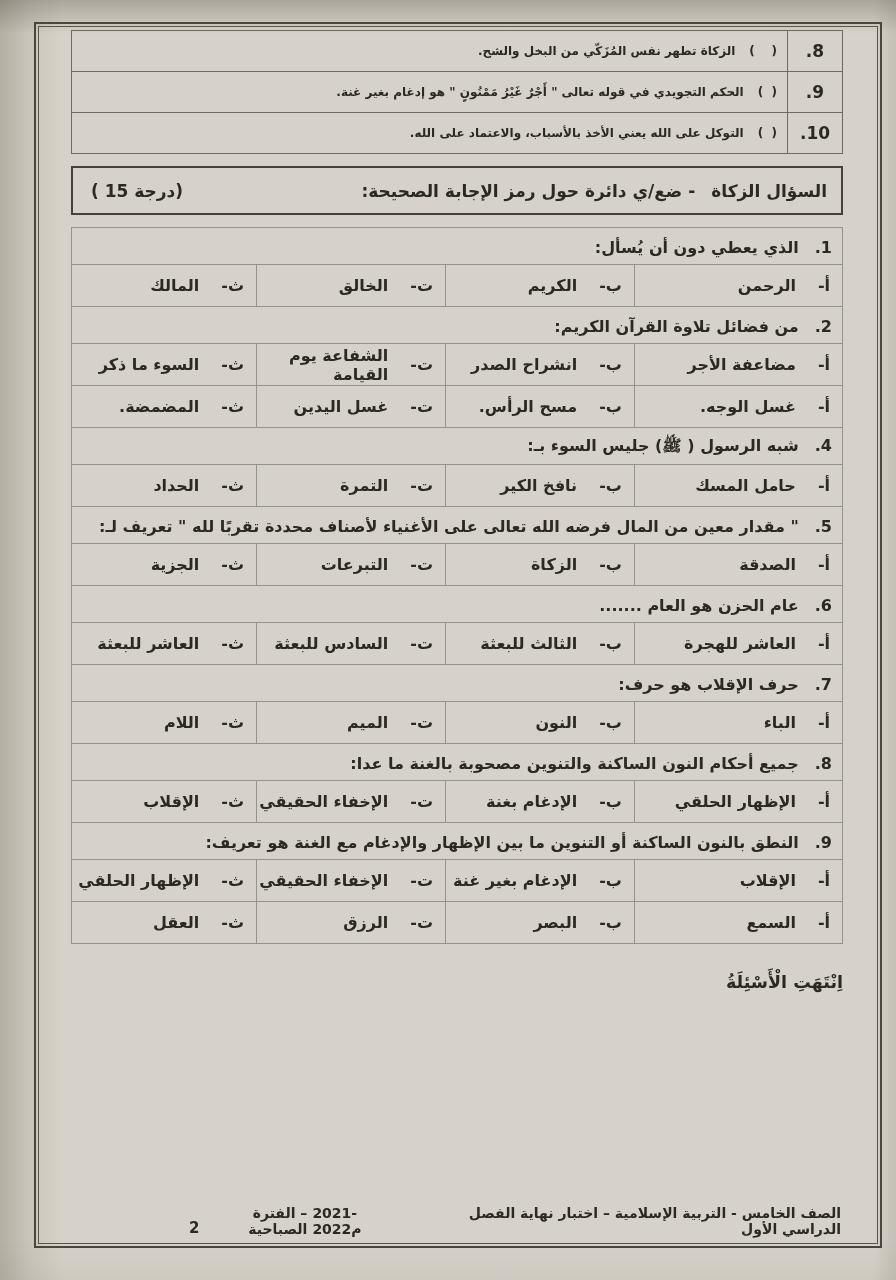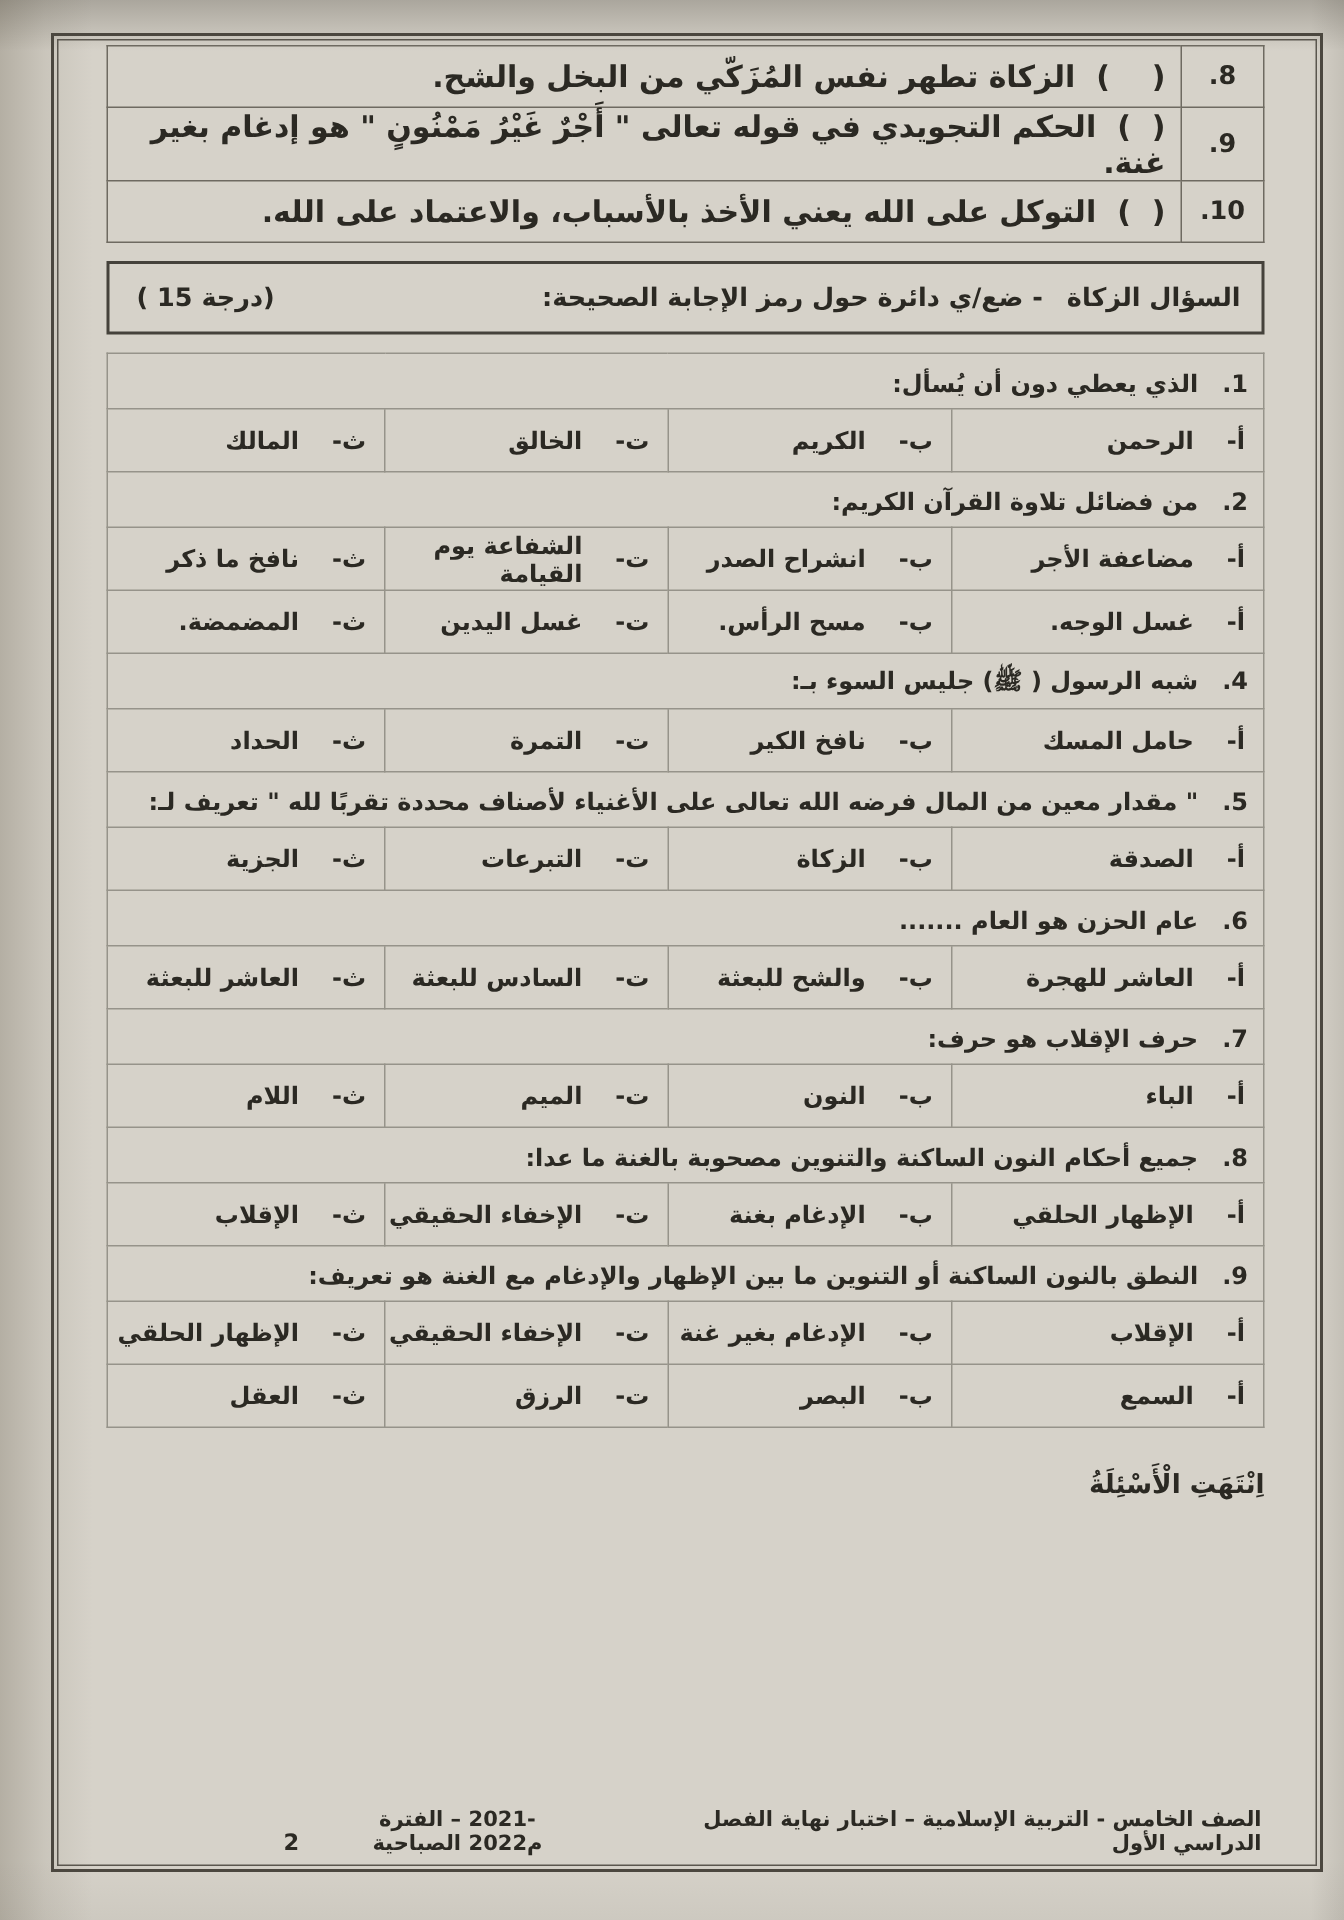--- a/index.html
+++ b/index.html
@@ -45,21 +45,21 @@
     vertical-align: middle;
   }
   .tf-num {
     width: 55px;
     text-align: center;
     font-size: 17px;
   }
   .tf-statement {
     text-align: right;
     padding-right: 10px;
-    font-size: 20px;
+    font-size: 12px;
   }
   .answer-box { white-space: pre; margin-left: 14px; }
 
   
   .section-header-box {
     margin-top: 12px;
     border: 2px solid #45423b;
     height: 49px;
     display: flex;
     align-items: center;
@@ -199,21 +199,21 @@
               </td>
             <td class="opt-cell">
                 <span class="opt-inner">
                   <span class="opt-letter">ت-</span>
                   <span>الشفاعة يوم القيامة</span>
                 </span>
               </td>
             <td class="opt-cell">
                 <span class="opt-inner">
                   <span class="opt-letter">ث-</span>
-                  <span>نافخ ما ذكر</span>
+                  <span>السوء ما ذكر</span>
                 </span>
               </td>
           </tr>
 
           <tr class="opt-row">
             <td class="opt-cell">
                 <span class="opt-inner">
                   <span class="opt-letter">أ-</span>
                   <span>غسل الوجه.</span>
                 </span>
@@ -304,21 +304,21 @@
           <tr class="opt-row">
             <td class="opt-cell">
                 <span class="opt-inner">
                   <span class="opt-letter">أ-</span>
                   <span>العاشر للهجرة</span>
                 </span>
               </td>
             <td class="opt-cell">
                 <span class="opt-inner">
                   <span class="opt-letter">ب-</span>
-                  <span>والشح للبعثة</span>
+                  <span>الثالث للبعثة</span>
                 </span>
               </td>
             <td class="opt-cell">
                 <span class="opt-inner">
                   <span class="opt-letter">ت-</span>
                   <span>السادس للبعثة</span>
                 </span>
               </td>
             <td class="opt-cell">
                 <span class="opt-inner">

